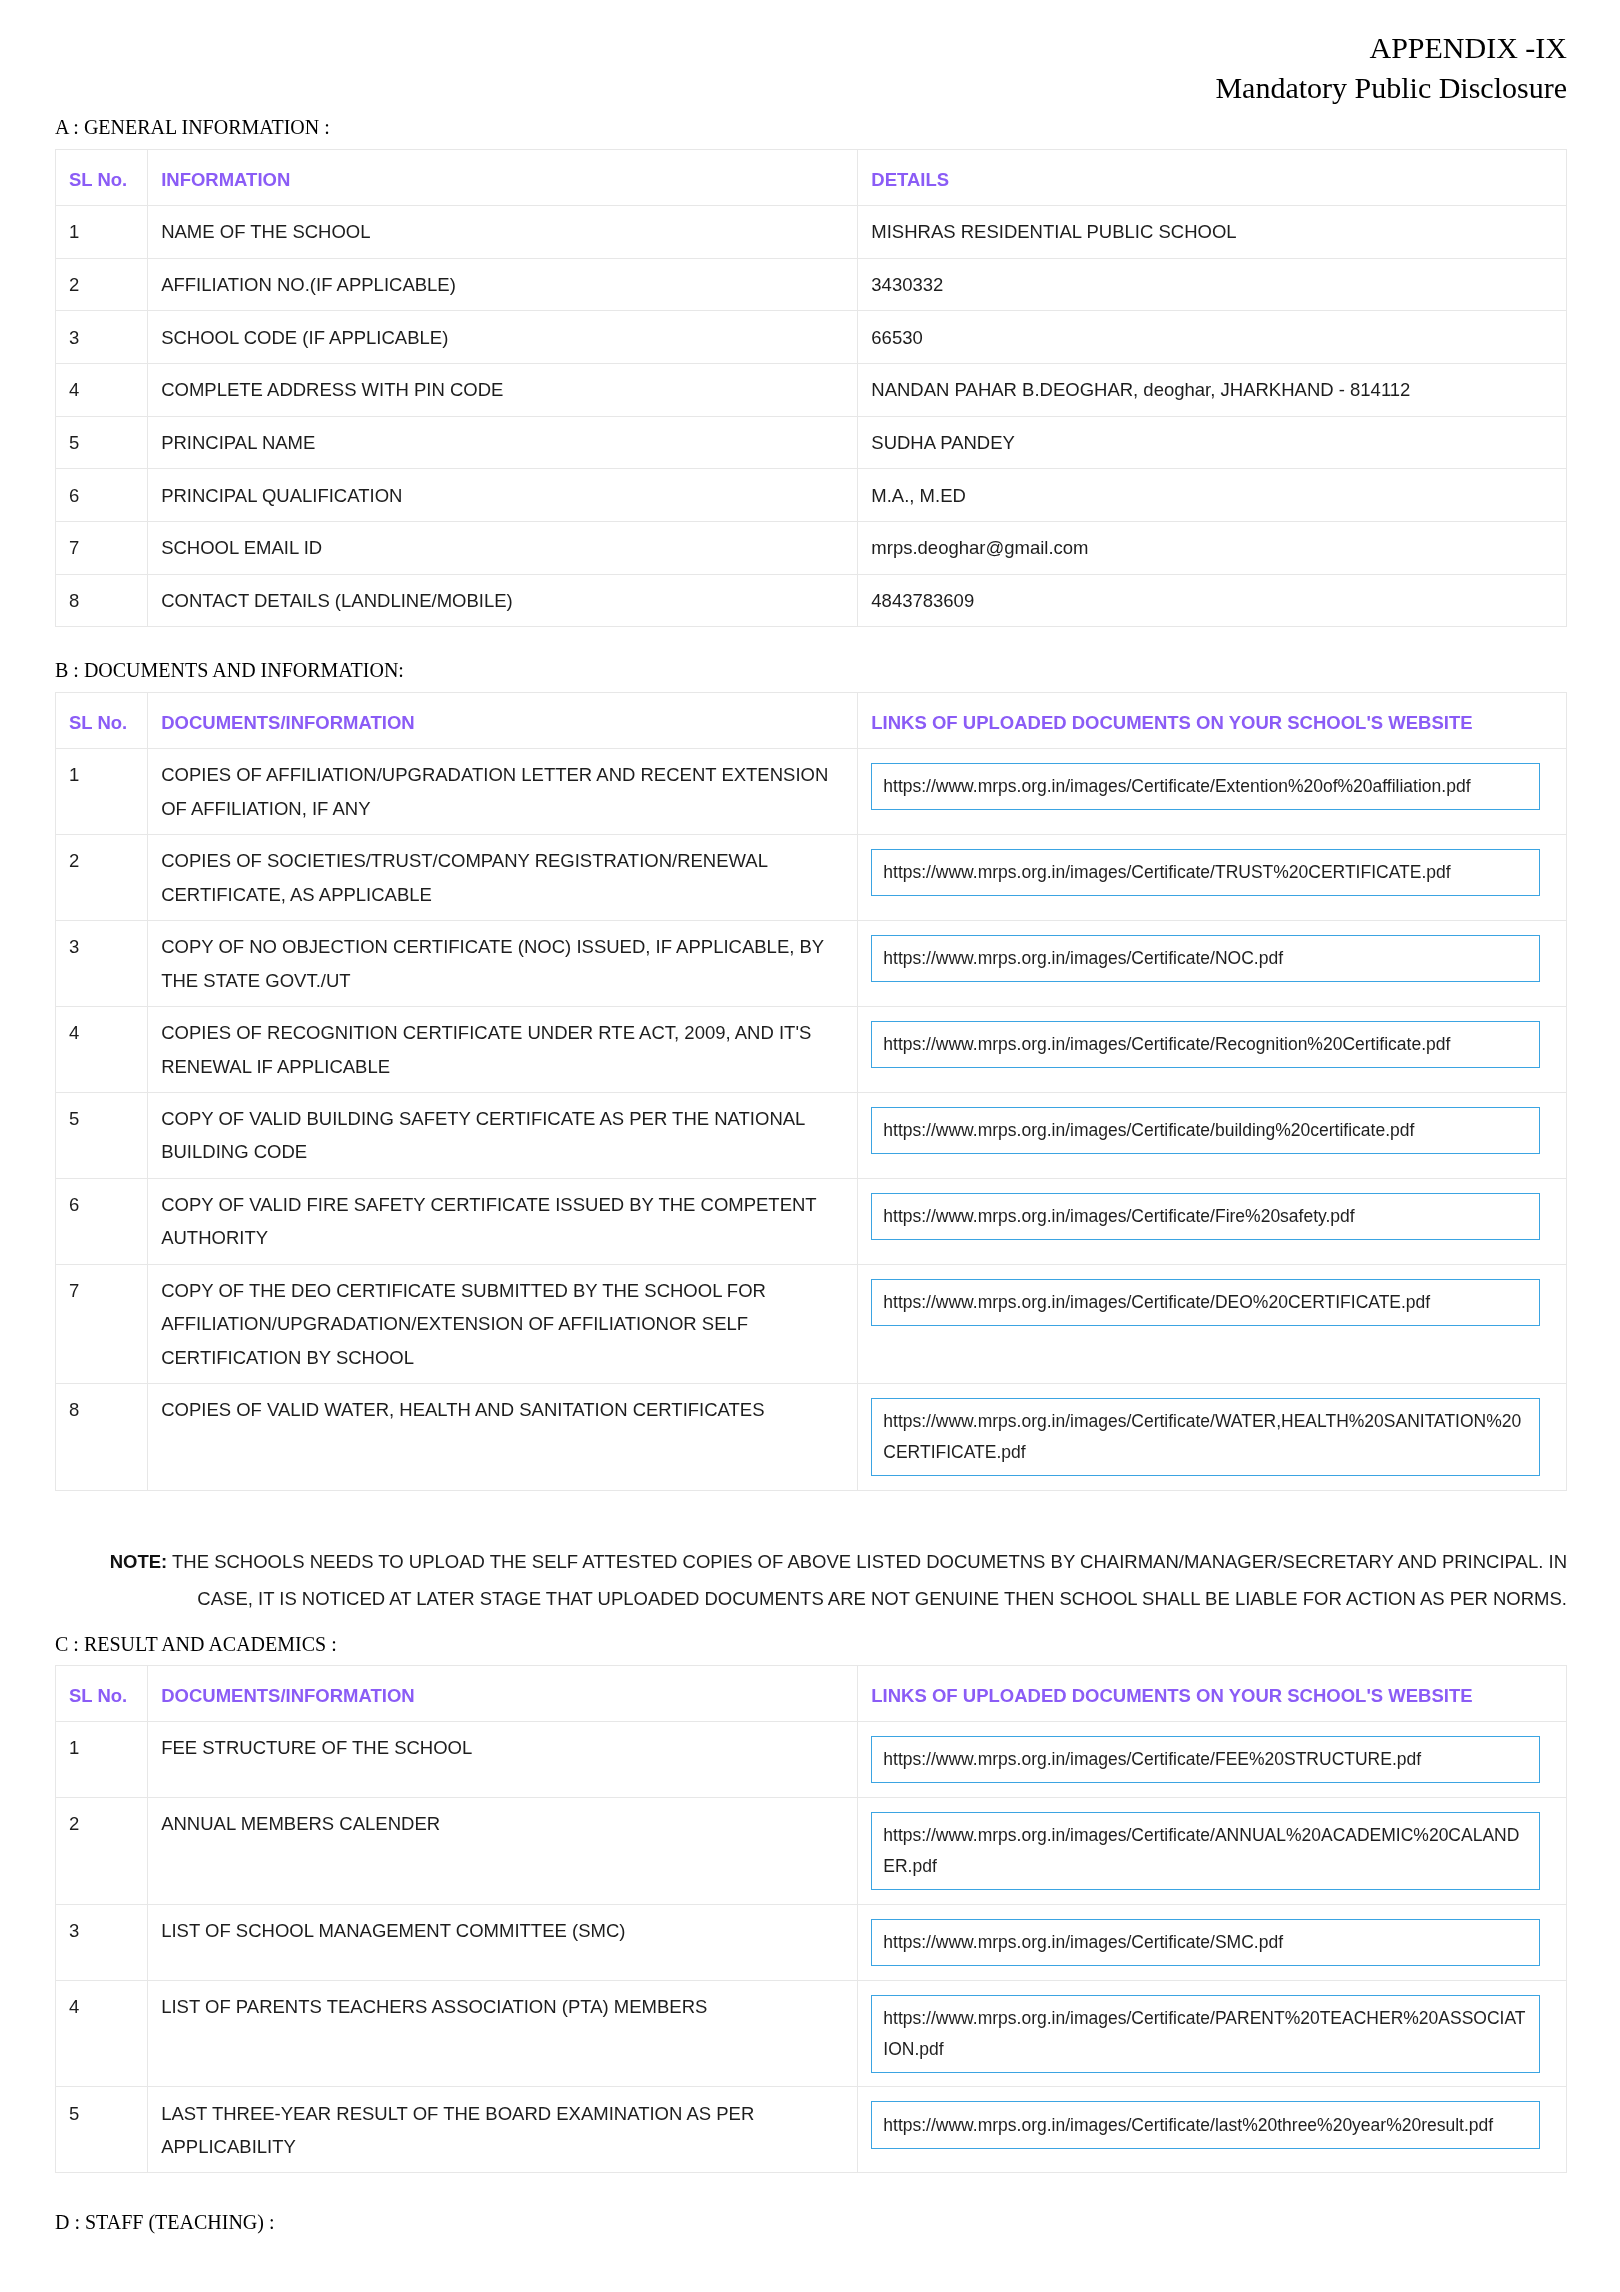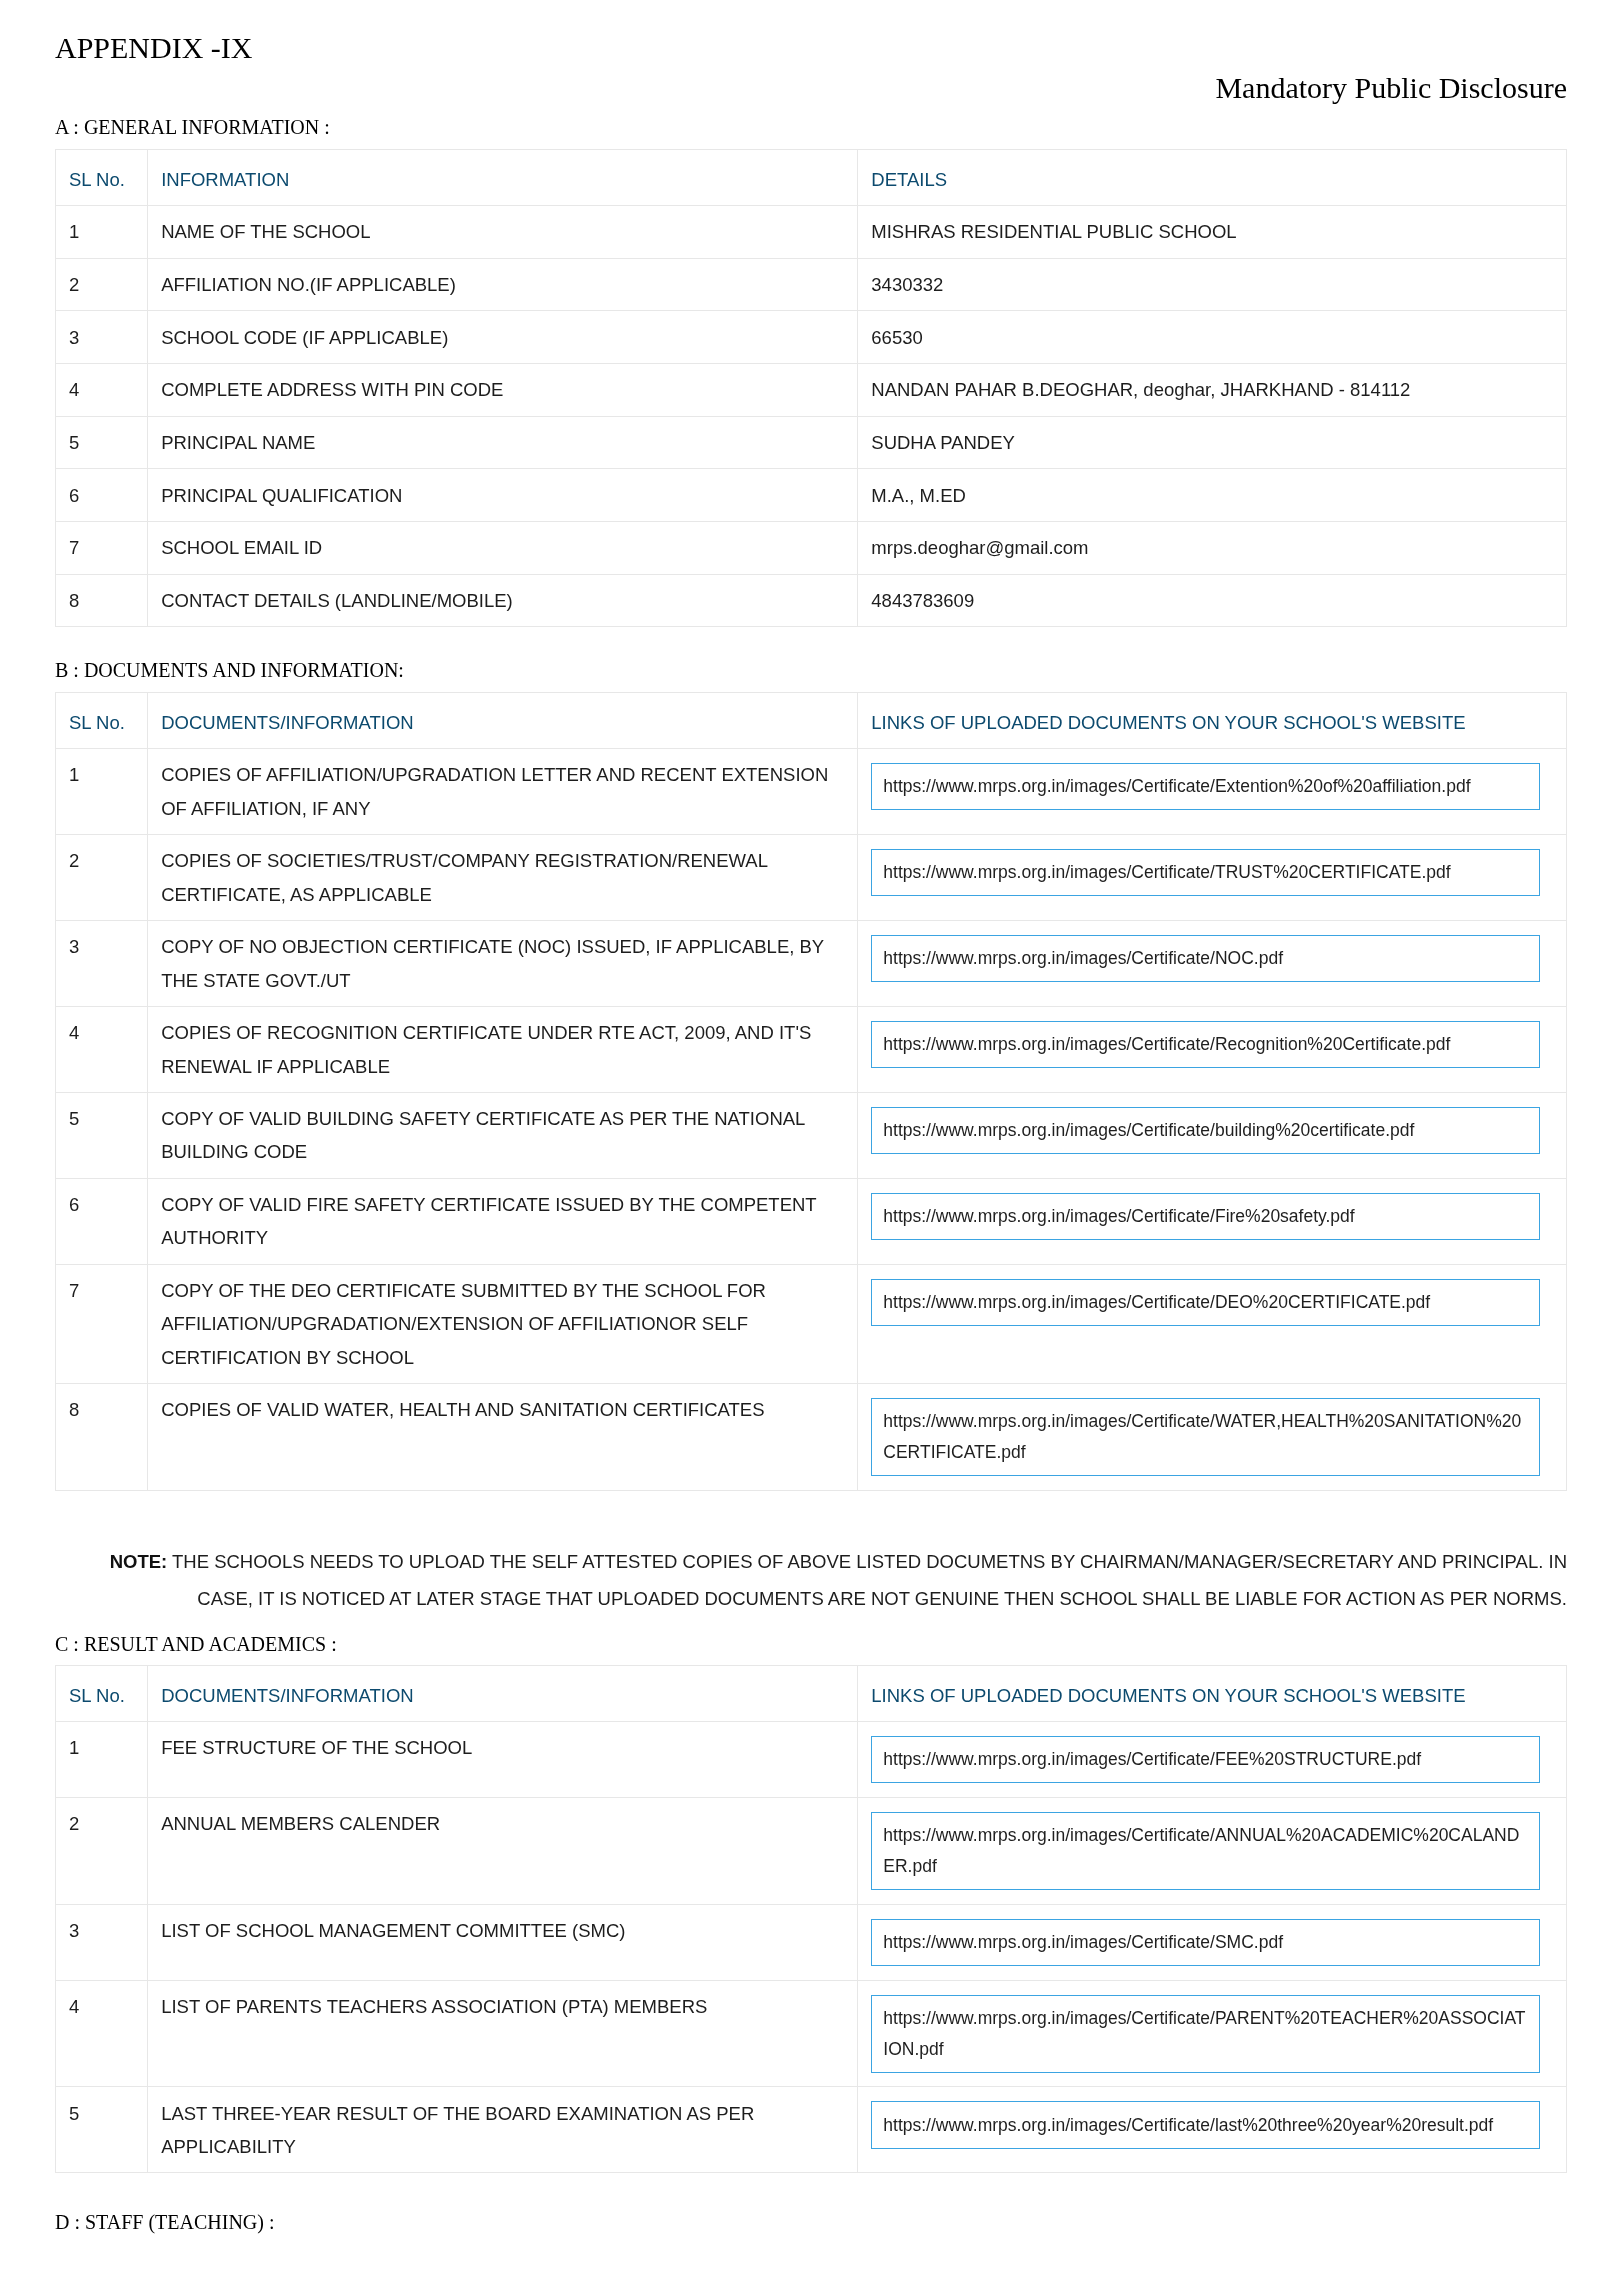--- a/index.html
+++ b/index.html
@@ -3,21 +3,21 @@
 <meta charset="utf-8">
 <style>
   html,body{margin:0;padding:0;}
   body{
     width:1621px;height:2293px;overflow:hidden;background:#ffffff;
     font-family:"Liberation Sans",sans-serif;color:#212121;
     box-sizing:border-box;padding:31px 54px 0 55px;
   }
   .appendix{
     font-family:"Liberation Serif",serif;font-size:30px;line-height:1.1;
-    color:#000;
+    text-align:right;color:#000;
   }
   .doc-title{
     font-family:"Liberation Serif",serif;font-size:30px;line-height:1.1;
     text-align:right;color:#000;margin-top:7.4px;
   }
   .section-heading{
     font-family:"Liberation Serif",serif;font-size:20px;line-height:1.2;
     color:#000;margin-top:11px;
   }
   table.disc{
@@ -25,21 +25,21 @@
   }
   table.disc col.c-sl{width:6.1%;}
   table.disc col.c-info{width:47.0%;}
   table.disc col.c-det{width:46.9%;}
   table.disc th, table.disc td{
     border:1.8px solid #e7e7e7;
     padding:9.2px 13px;vertical-align:top;text-align:left;
     font-size:18.5px;line-height:1.8;color:#1d1d1d;
     word-wrap:break-word;
   }
-  table.disc th{font-weight:normal;color:#0c4a6e;padding-top:13px;}
+  table.disc th{font-weight:bold;color:#8b5cf6;padding-top:13px;}
   .link-box{
     border:1.8px solid #3ba4e2;background:#fff;
     margin:4.6px 13px 4.6px 0;padding:7.4px 11px;
     font-size:17.5px;line-height:1.75;color:#1f1f1f;
     word-break:break-all;
   }
   .note{
     margin-top:52px;font-size:18.5px;line-height:2.0;color:#1d1d1d;
     width:100%;
     text-align:right;

